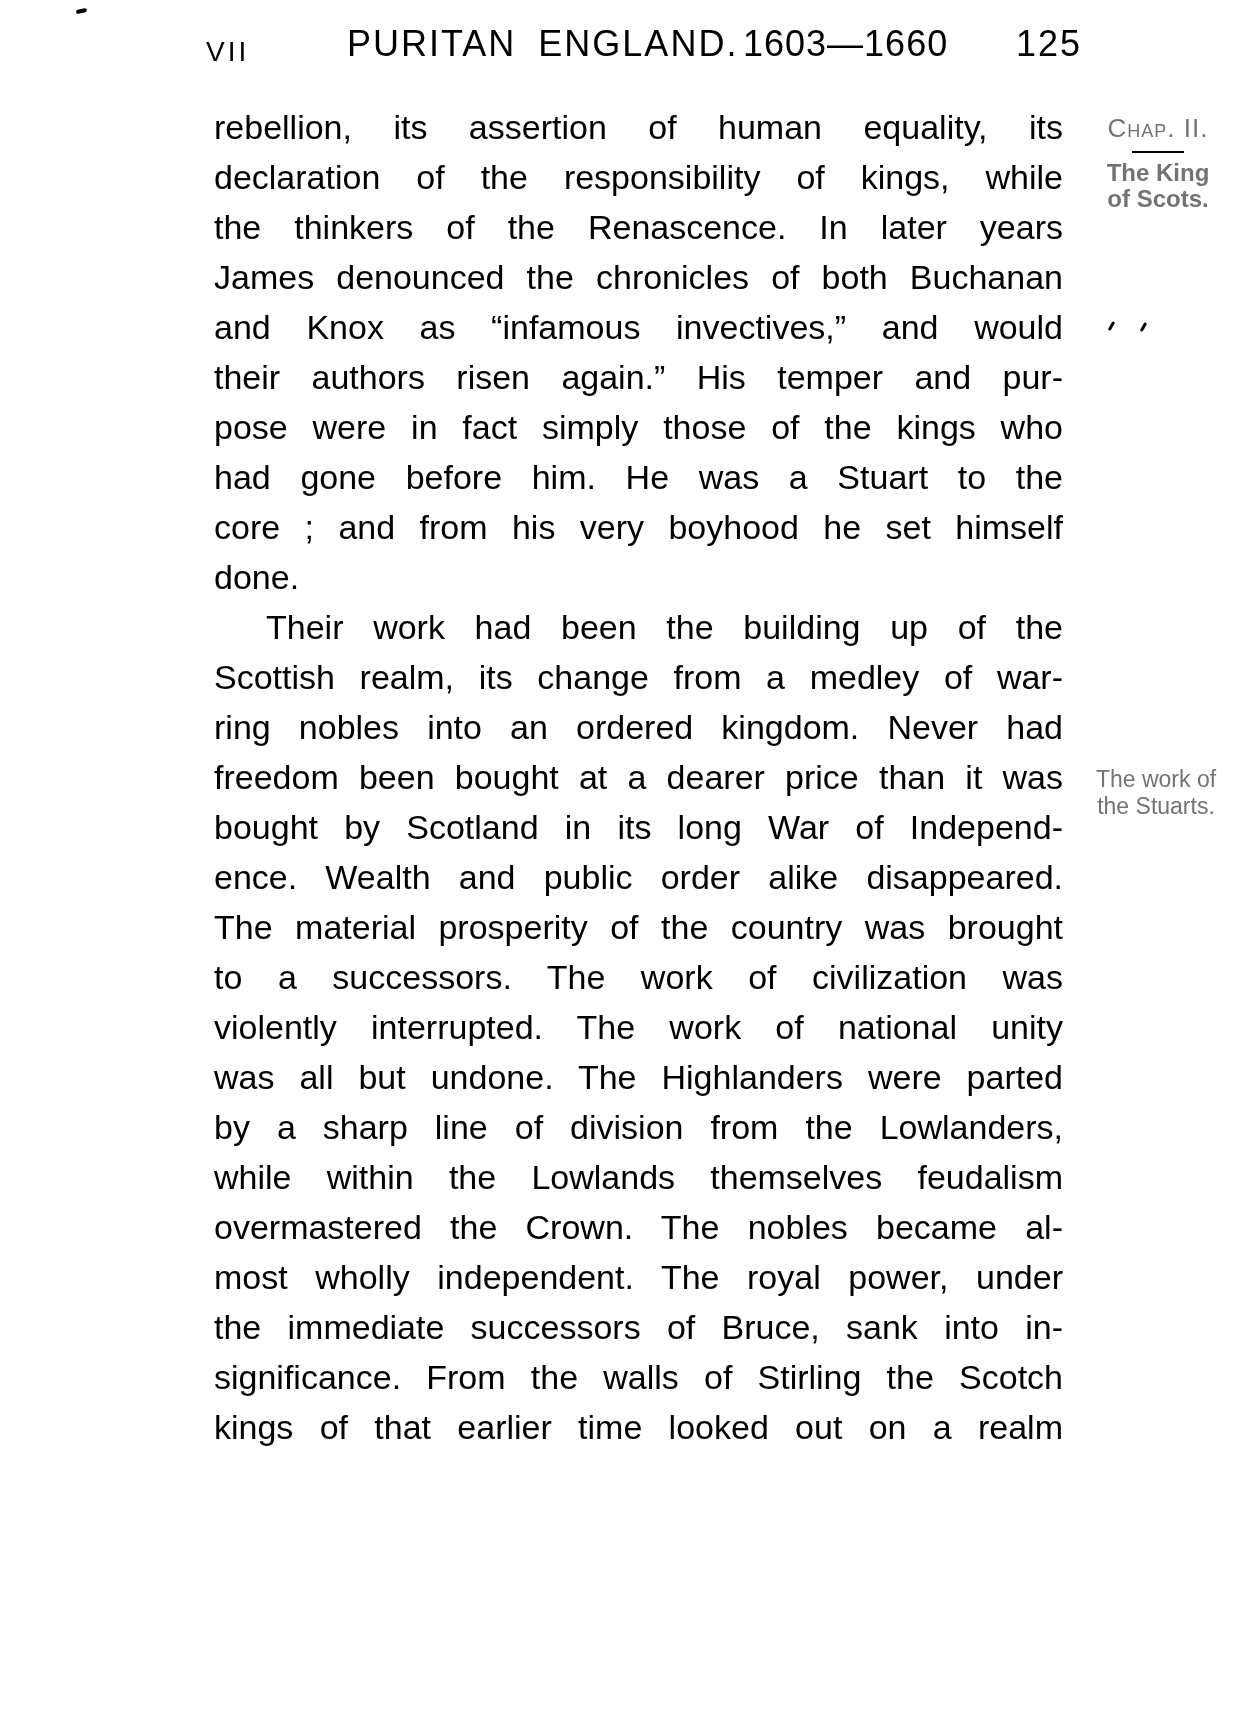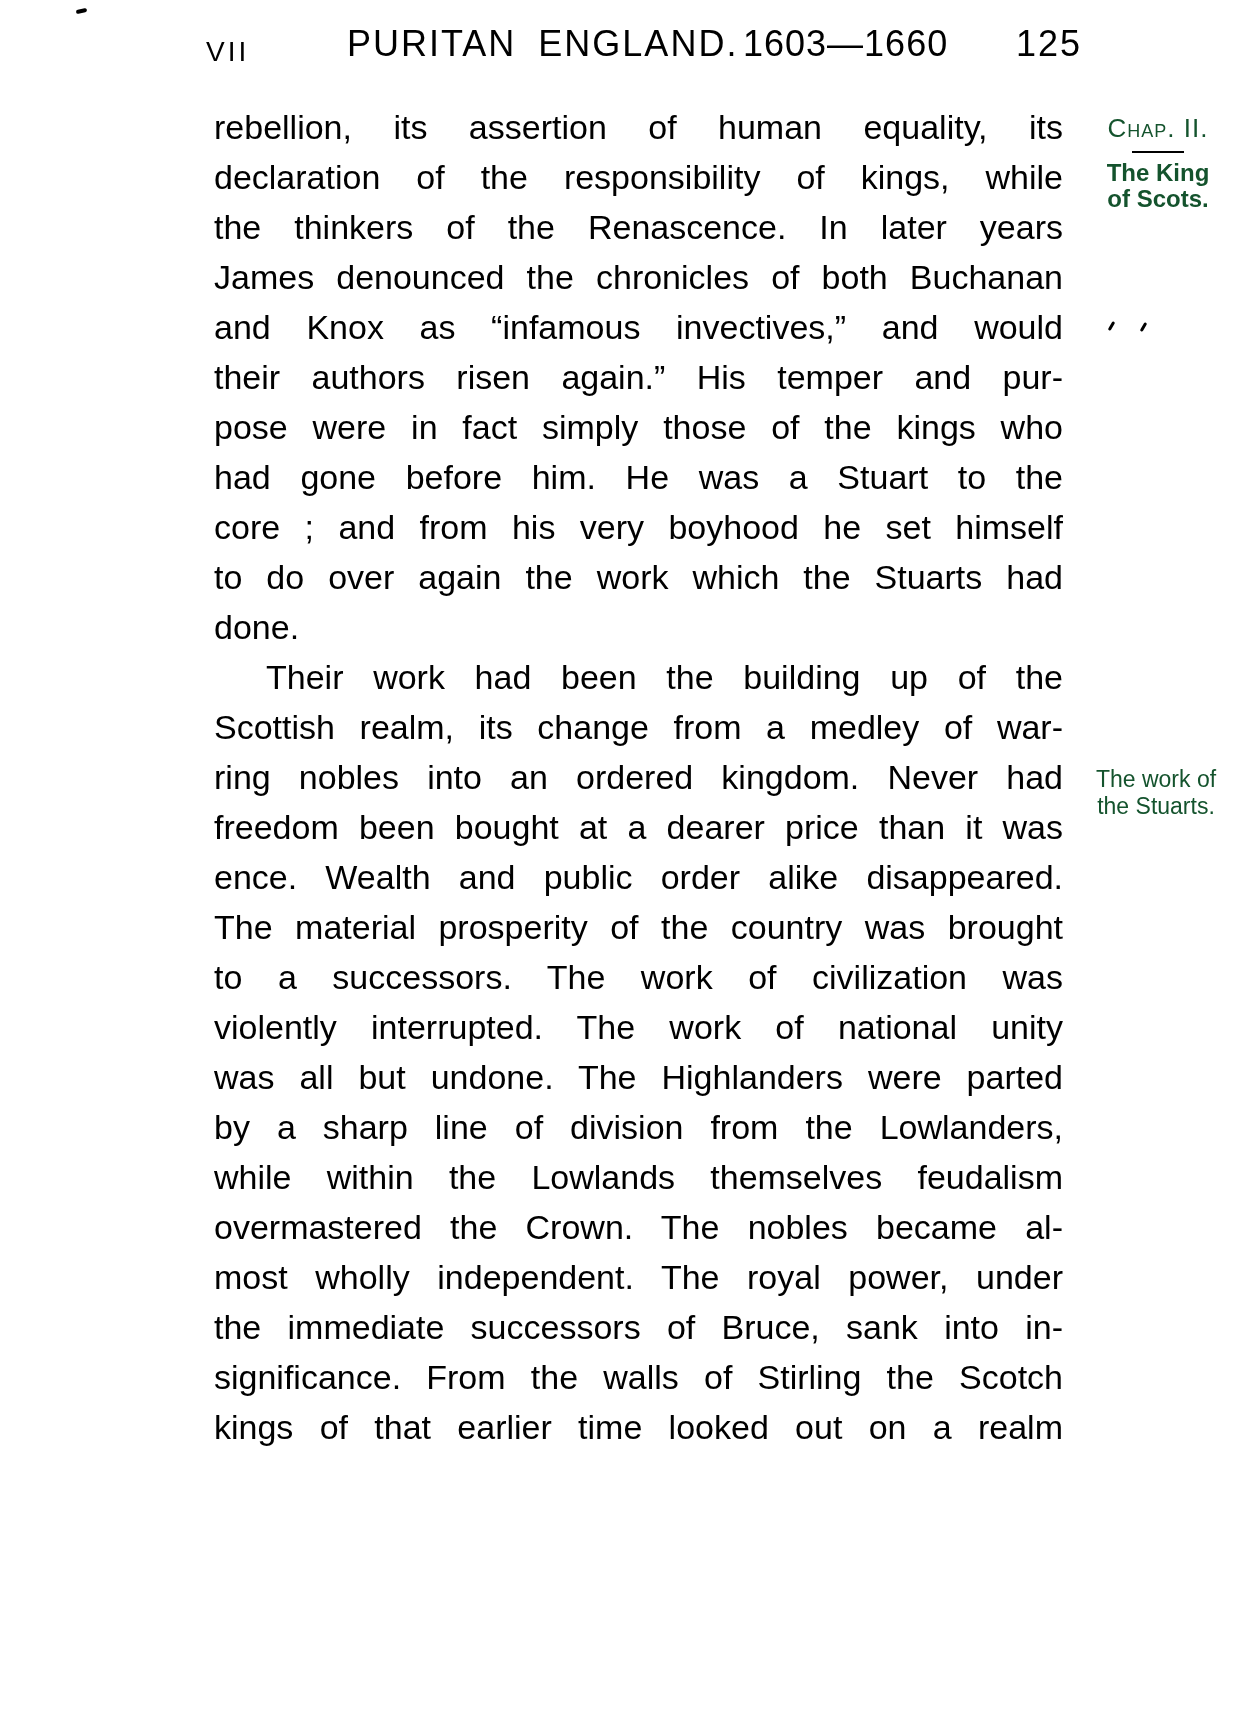--- a/index.html
+++ b/index.html
@@ -50,21 +50,21 @@
     text-align: justify;
     text-align-last: justify;
   }
   
   .line::after { content: ""; display: inline-block; width: 100%; height: 0; }
   .line.short { text-align-last: left; }
   .line.short::after { content: none; }
   .line.indent { text-indent: 52px; }
 
   
-  .note { position: absolute; text-align: center; color: #14532d; }
+  .note { position: absolute; text-align: center; color: #737373; }
   .note-chapter { left: 1048px; top: 114px; width: 140px; }
   .note-chapter .chap {
     font-size: 26px; line-height: 28px;
     font-variant: small-caps; letter-spacing: 1px;
   }
   .note-chapter .rule {
     width: 52px; height: 2px;
     background: #000;
     margin: 9px auto 7px auto;
   }
@@ -98,28 +98,28 @@
     <div class="paragraph">
         <div class="line">rebellion, its assertion of human equality, its</div>
         <div class="line">declaration of the responsibility of kings, while</div>
         <div class="line">the thinkers of the Renascence.  In later years</div>
         <div class="line">James denounced the chronicles of both Buchanan</div>
         <div class="line">and Knox as “infamous invectives,” and would</div>
         <div class="line">their authors risen again.”  His temper and pur-</div>
         <div class="line">pose were in fact simply those of the kings who</div>
         <div class="line">had gone before him.  He was a Stuart to the</div>
         <div class="line">core ; and from his very boyhood he set himself</div>
-        <div class="line">to do over again the work which the Stuarts had</div>
         <div class="line short">done.</div>
       </div>
     <div class="paragraph">
         <div class="line indent">Their work had been the building up of the</div>
         <div class="line">Scottish realm, its change from a medley of war-</div>
         <div class="line">ring nobles into an ordered kingdom.  Never had</div>
         <div class="line">freedom been bought at a dearer price than it was</div>
+        <div class="line">bought by Scotland in its long War of Independ-</div>
         <div class="line">ence.  Wealth and public order alike disappeared.</div>
         <div class="line">The material prosperity of the country was brought</div>
         <div class="line">to a successors.  The work of civilization was</div>
         <div class="line">violently interrupted.  The work of national unity</div>
         <div class="line">was all but undone.  The Highlanders were parted</div>
         <div class="line">by a sharp line of division from the Lowlanders,</div>
         <div class="line">while within the Lowlands themselves feudalism</div>
         <div class="line">overmastered the Crown.  The nobles became al-</div>
         <div class="line">most wholly independent.  The royal power, under</div>
         <div class="line">the immediate successors of Bruce, sank into in-</div>

